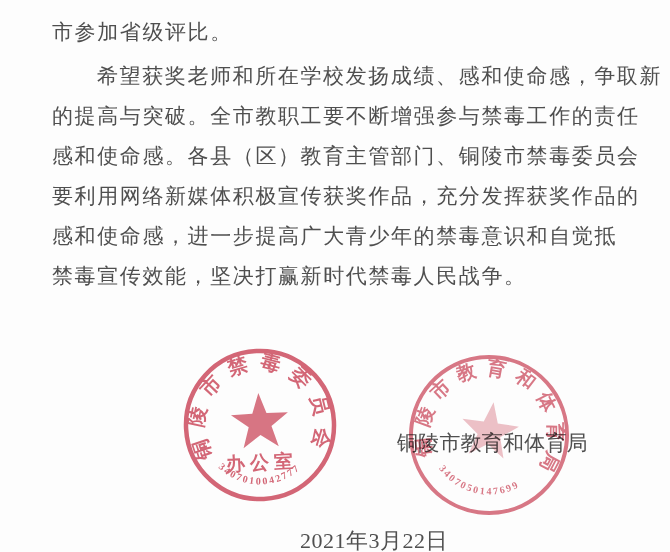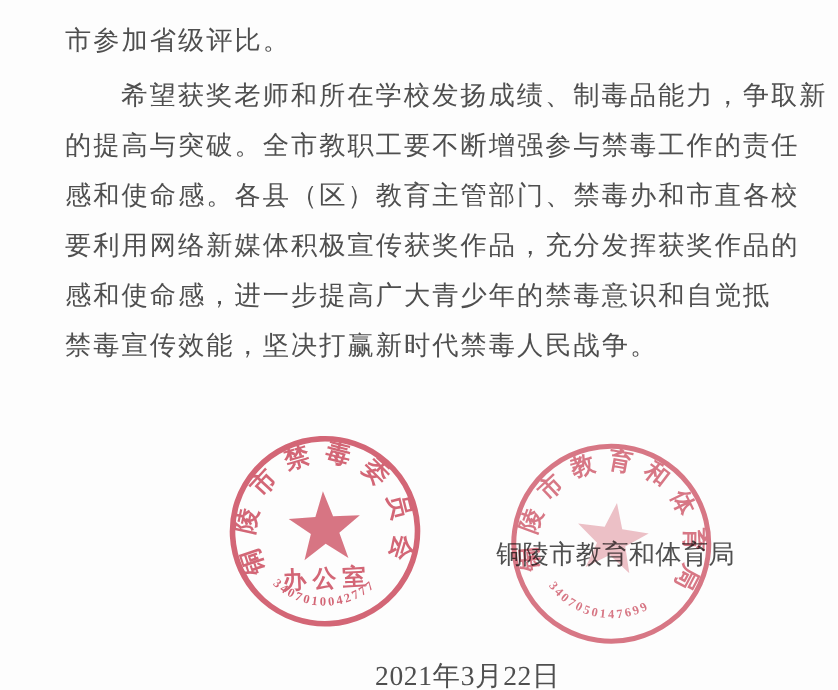--- a/index.html
+++ b/index.html
@@ -66,23 +66,23 @@
   .stamp .center-txt { font-size: 19px; letter-spacing: 5px; font-weight: bold; }
   .stamp .serial-txt { font-size: 10px; letter-spacing: 2px; font-weight: bold; }
 </style>
 </head>
 <body style="background: rgb(253, 253, 253);">
 
 <div class="page">
 
   <div class="body-text">
     <div class="body-line">市参加省级评比。</div>
-    <div class="body-line para-start">希望获奖老师和所在学校发扬成绩、制毒品能力，争取新</div>
+    <div class="body-line para-start">希望获奖老师和所在学校发扬成绩、感和使命感，争取新</div>
     <div class="body-line">的提高与突破。全市教职工要不断增强参与禁毒工作的责任</div>
-    <div class="body-line">感和使命感。各县（区）教育主管部门、禁毒办和市直各校</div>
+    <div class="body-line">感和使命感。各县（区）教育主管部门、铜陵市禁毒委员会</div>
     <div class="body-line">要利用网络新媒体积极宣传获奖作品，充分发挥获奖作品的</div>
     <div class="body-line">感和使命感，进一步提高广大青少年的禁毒意识和自觉抵</div>
     <div class="body-line">禁毒宣传效能，坚决打赢新时代禁毒人民战争。</div>
   </div>
 
   <div class="signature sig-right">铜陵市教育和体育局</div>
 
   <div class="date-line">2021年3月22日</div>
 
   <svg class="stamp stamp-left" width="160" height="160" viewBox="0 0 160 160" color="#cf5264">

